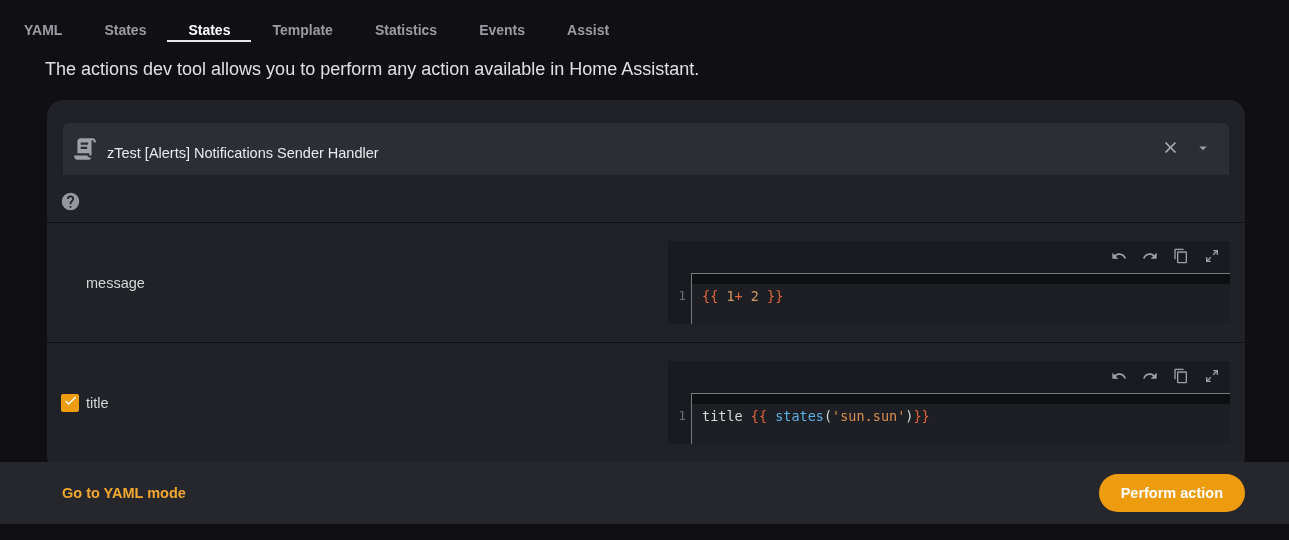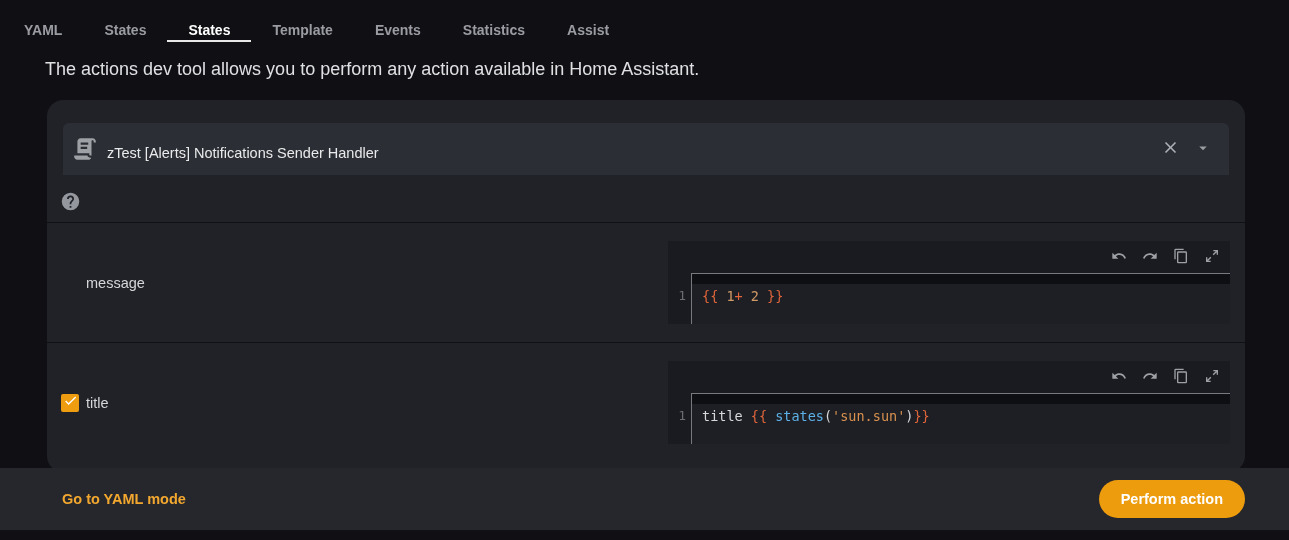--- a/index.html
+++ b/index.html
@@ -152,21 +152,21 @@
   .tok[data-tok="plain"]   { color: #d7d8da; }
   .tok[data-tok="brace"]   { color: #e0653a; }
   .tok[data-tok="operator"]{ color: #e0653a; }
   .tok[data-tok="number"]  { color: #d19a66; }
   .tok[data-tok="string"]  { color: #d99150; }
   .tok[data-tok="function"]{ color: #5cb1e8; }
 
   
   .footer {
     position: absolute;
-    left: 0; right: 0; bottom: 10px;
+    left: 0; right: 0; bottom: 16px;
     height: 62px;
     background: #26272d;
     display: flex;
     align-items: center;
     justify-content: space-between;
     padding: 0 44px 0 62px;
   }
   .yaml-link {
     color: #f2a72e;
     font-size: 14.5px;
@@ -188,22 +188,22 @@
   }
 </style>
 </head>
 <body>
 
 <nav class="tabbar">
   <div class="tab">YAML</div>
   <div class="tab">States</div>
   <div class="tab active">States</div>
   <div class="tab">Template</div>
+  <div class="tab">Statistics</div>
   <div class="tab">Events</div>
-  <div class="tab">Statistics</div>
   <div class="tab">Assist</div>
 </nav>
 
 <p class="description">The actions dev tool allows you to perform any action available in Home Assistant.</p>
 
 <section class="card">
 
   <div class="picker">
     <span class="picker-icon">
       <svg viewBox="0 0 24 24">

